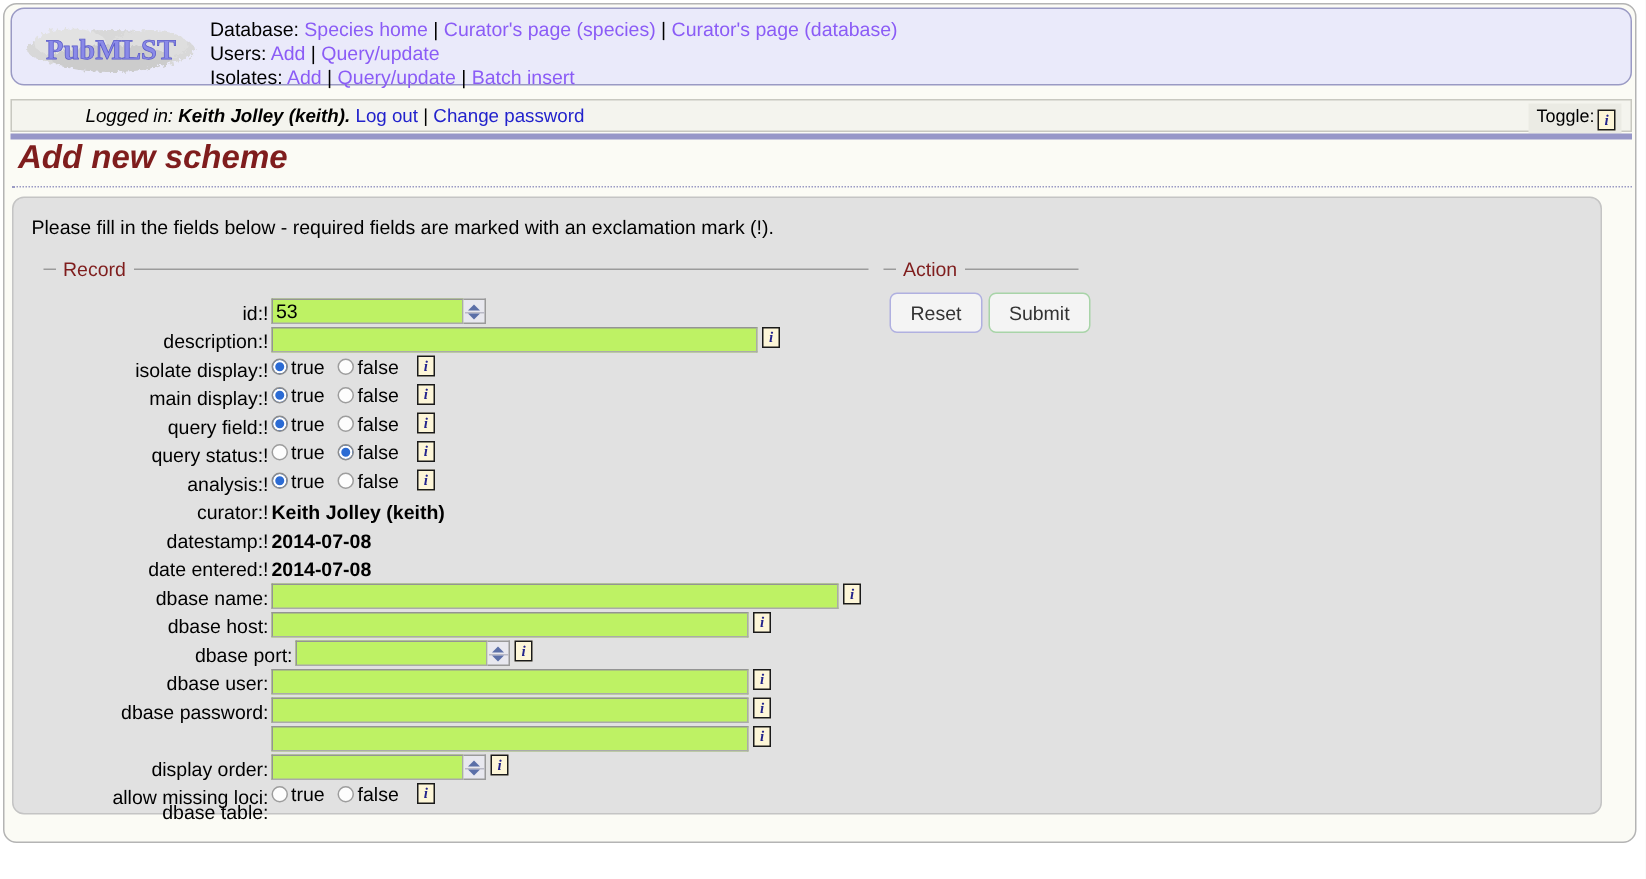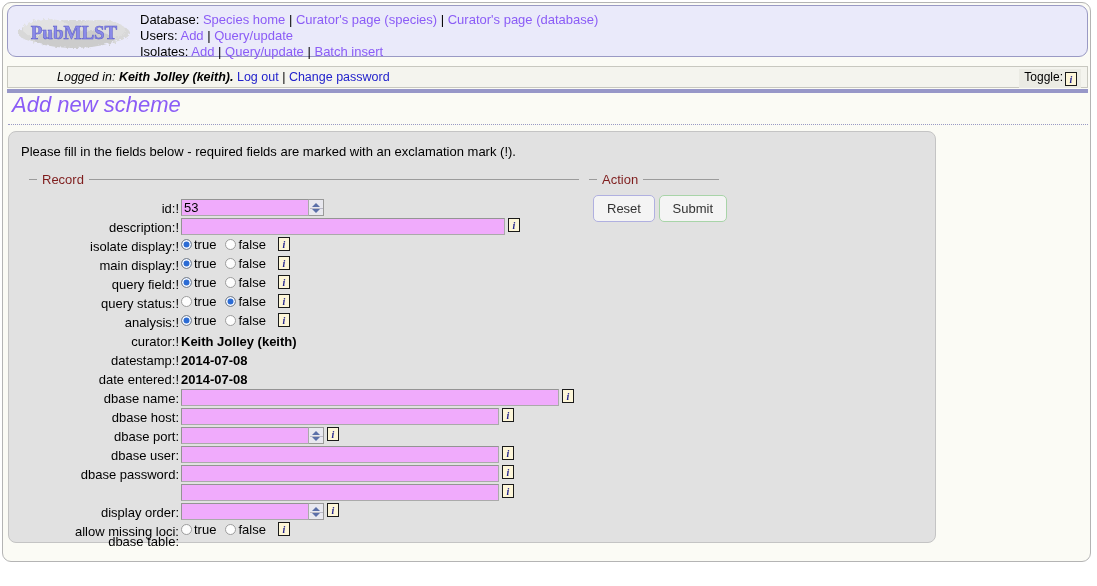--- a/index.html
+++ b/index.html
@@ -87,37 +87,37 @@
     left: 7px; top: 89px;
     width: 1081px; height: 4px;
     background: #9797c8;
   }
 
   
   .page-title {
     position: absolute;
     left: 12px; top: 92px;
     font-size: 22px;
-    font-weight: normal;
+    font-weight: bold;
     font-style: italic;
-    color: #8b5cf6;
+    color: #7f1d1d;
     letter-spacing: 0px;
   }
   .title-rule {
     position: absolute;
     left: 8px; top: 124px;
     width: 1080px; height: 0;
     border-top: 1px dotted #9a9ac4;
   }
 
   
   .content-panel {
     position: absolute;
     left: 8px; top: 131px;
-    width: 928px; height: 412px;
+    width: 1060px; height: 412px;
     background: #e1e1e1;
     border: 1px solid #c4c4c4;
     border-radius: 8px;
     box-sizing: border-box;
   }
   .instructions {
     position: absolute;
     left: 12px; top: 12px;
     font-size: 13px;
     color: #000;
@@ -169,21 +169,21 @@
     height: 19px;
     white-space: nowrap;
   }
 
   
   input.txt {
     height: 17px;
     border: 1px solid #aaaaaa;
     border-top-color: #949494;
     border-left-color: #949494;
-    background: #f0abfc;
+    background: #bef264;
     font-family: "Liberation Sans", sans-serif;
     font-size: 13px;
     padding: 0 2px;
     box-sizing: border-box;
     vertical-align: top;
     margin: 0;
     border-radius: 0;
   }
   .w-id     { width: 128px; }
   .w-desc   { width: 324px; }
@@ -380,21 +380,21 @@
             <div class="fctl"><span class="sval">2014-07-08</span></div>
           </div>
           <div class="frow" style="top: 202px; left: 0px; width: 548px;">
             <div class="flabel" style="left: 0px;">dbase name:</div>
             <div class="fctl"><input type="text" class="txt w-dbname" style=""><span class="info">i</span></div>
           </div>
           <div class="frow" style="top: 221px; left: 0px; width: 548px;">
             <div class="flabel" style="left: 0px;">dbase host:</div>
             <div class="fctl"><input type="text" class="txt w-std" style=""><span class="info">i</span></div>
           </div>
-          <div class="frow" style="top: 240px; left: 0px; width: 548px;">
+          <div class="frow" style="top: 240px; left: 16px; width: 548px;">
             <div class="flabel" style="left: 0px;">dbase port:</div>
             <div class="fctl"><input type="text" class="txt w-port" style=""><span class="spin"><i class="up"></i><span class="mid"></span><i class="down"></i></span><span class="info">i</span></div>
           </div>
           <div class="frow" style="top: 259px; left: 0px; width: 548px;">
             <div class="flabel" style="left: 0px;">dbase user:</div>
             <div class="fctl"><input type="text" class="txt w-std" style=""><span class="info">i</span></div>
           </div>
           <div class="frow" style="top: 278px; left: 0px; width: 548px;">
             <div class="flabel" style="left: 0px;">dbase password:</div>
             <div class="fctl"><input type="text" class="txt w-std" style=""><span class="info">i</span></div>

